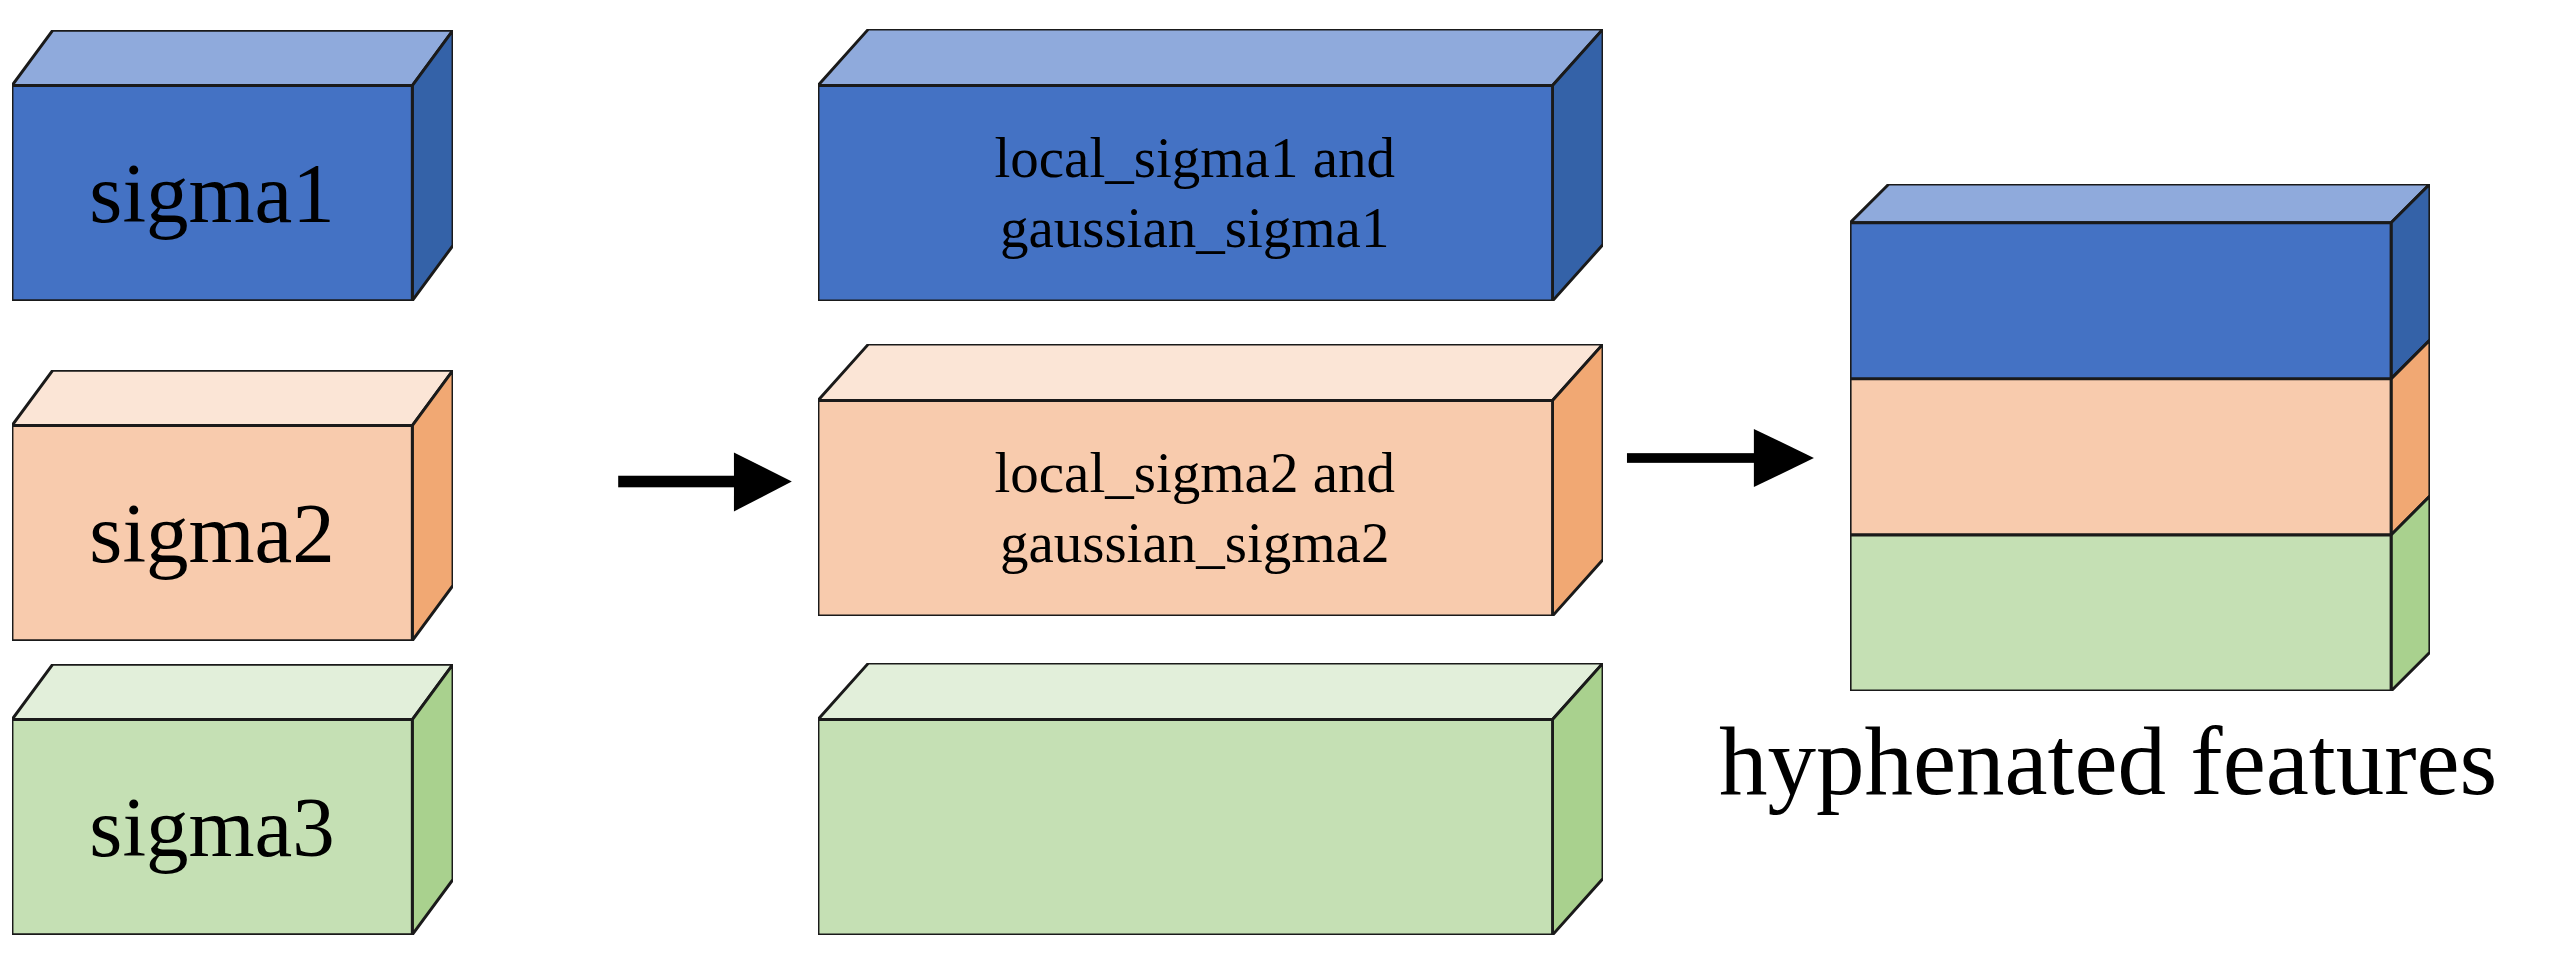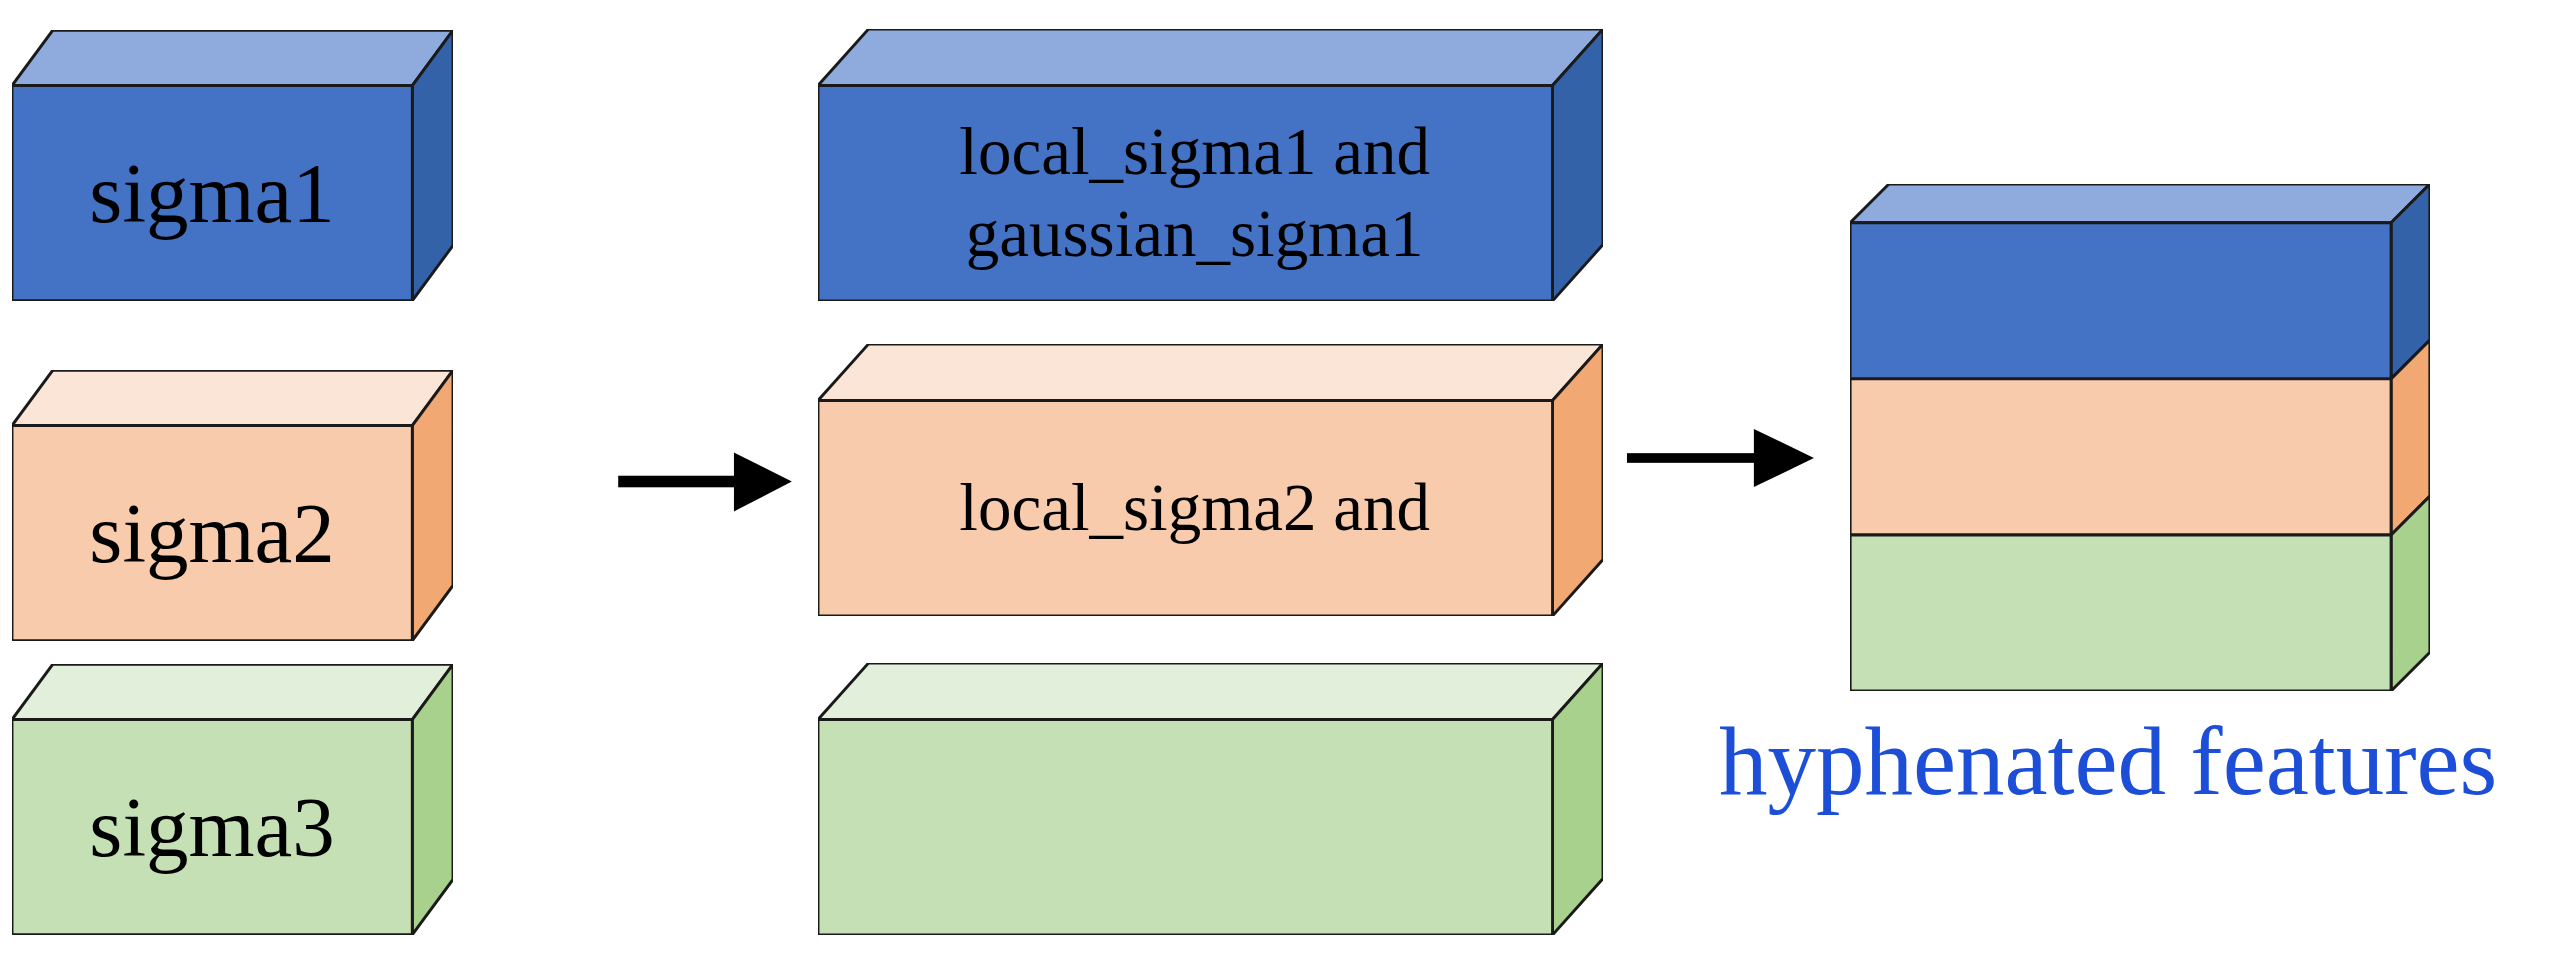--- a/index.html
+++ b/index.html
@@ -28,35 +28,35 @@
     pointer-events: none;
   }
   .input-label {
     left: 0; top: 55px; width: 401px; height: 215px;
     font-size: 85px;
     box-sizing: border-box;
   }
   .feature-label {
     left: 0; top: 56px; width: 734px; height: 215px;
     padding-left: 19.4px;
-    font-size: 67px;
+    font-size: 57px;
     line-height: 1.22;
     text-align: center;
     flex-direction: column;
     box-sizing: border-box;
   }
   .feature-label span { display: block; white-space: nowrap; }
 
   #output-caption {
     position: absolute;
     left: 1719px;
     top: 713px;
     font-size: 97px;
     line-height: 1;
-    color: #1d4ed8;
+    color: #000000;
     white-space: nowrap;
   }
 </style>
 </head>
 <body>
 
 <div id="canvas">
 
   <div class="abs" style="left:11.6px; top:30px; width:441px; height:271px;">
     <svg width="441" height="271" viewBox="0 0 455 279">
@@ -103,20 +103,21 @@
   </div>
 
   <div class="abs" style="left:818px; top:344px; width:785px; height:272px;">
     <svg width="785" height="272" viewBox="0 0 809 280">
       <polygon points="52,0 809,0 757,58 0,58" stroke-width="3" stroke-linejoin="round" stroke="#1A1A1A" fill="#FBE5D6"></polygon>
       <polygon points="757,58 809,0 809,222 757,280" stroke-width="3" stroke-linejoin="round" stroke="#1A1A1A" fill="#F1A873"></polygon>
       <polygon points="0,58 757,58 757,280 0,280" stroke-width="3" stroke-linejoin="round" stroke="#1A1A1A" fill="#F8CBAD"></polygon>
     </svg>
     <div class="box-label feature-label">
       <span>local_sigma2 and</span>
+      <span>gaussian_sigma2</span>
     </div>
   </div>
 
   <div class="abs" style="left:818px; top:663px; width:785px; height:272px;">
     <svg width="785" height="272" viewBox="0 0 809 280">
       <polygon points="52,0 809,0 757,58 0,58" stroke-width="3" stroke-linejoin="round" stroke="#1A1A1A" fill="#E2EFDA"></polygon>
       <polygon points="757,58 809,0 809,222 757,280" stroke-width="3" stroke-linejoin="round" stroke="#1A1A1A" fill="#A9D18E"></polygon>
       <polygon points="0,58 757,58 757,280 0,280" stroke-width="3" stroke-linejoin="round" stroke="#1A1A1A" fill="#C5E0B4"></polygon>
     </svg>
   </div>

